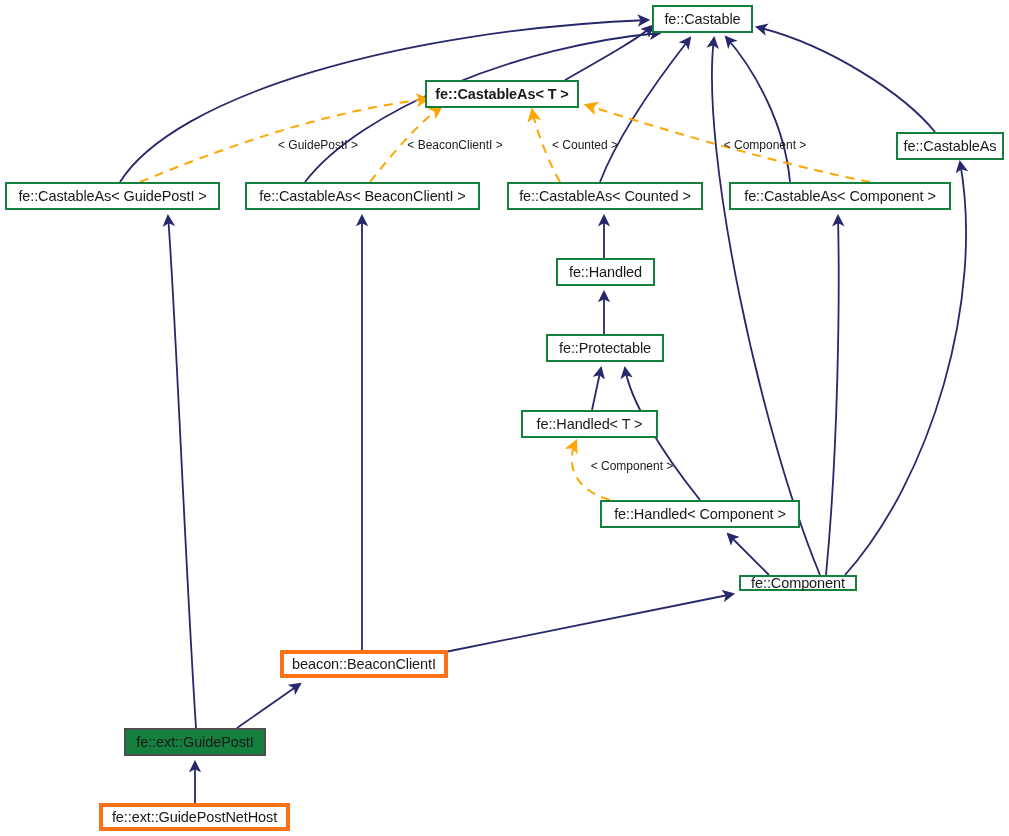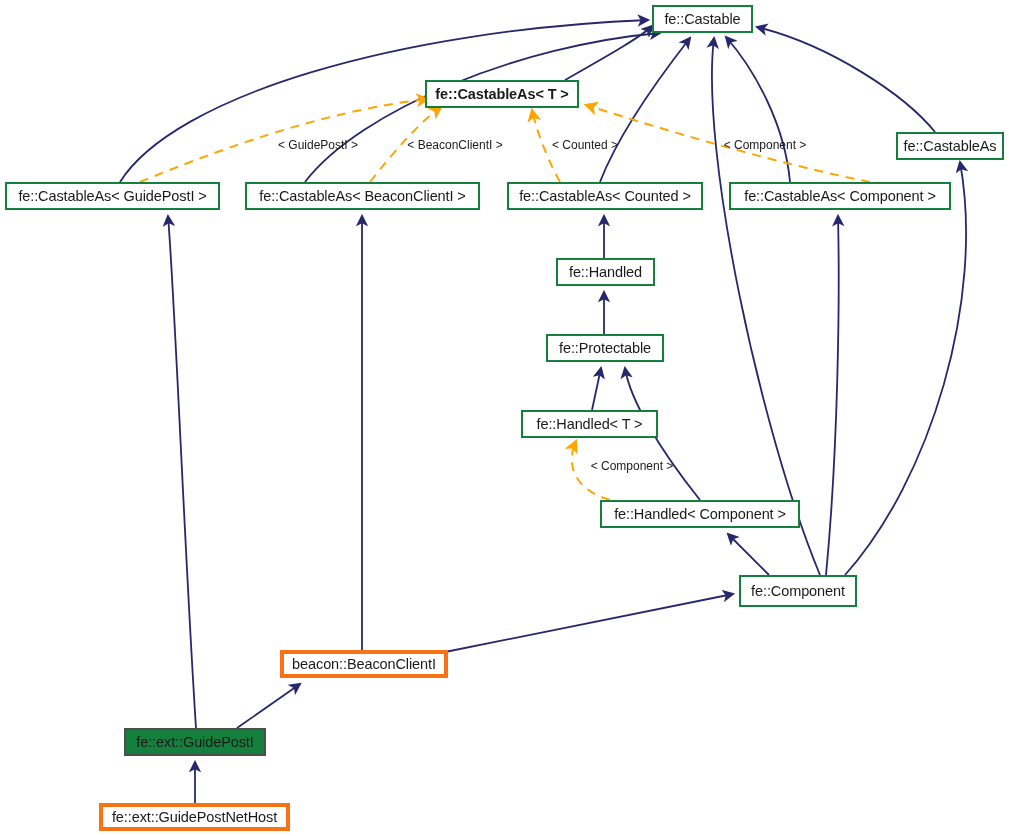--- a/index.html
+++ b/index.html
@@ -140,21 +140,21 @@
   <div class="node thick" style="left:729px; top:182px; width:222px; height:28px;">fe::CastableAs&lt; Component &gt;</div>
 
   <div class="node thick" style="left:556px; top:258px; width:99px; height:28px;">fe::Handled</div>
 
   <div class="node thick" style="left:546px; top:334px; width:118px; height:28px;">fe::Protectable</div>
 
   <div class="node thick" style="left:521px; top:410px; width:137px; height:28px;">fe::Handled&lt; T &gt;</div>
 
   <div class="node thick" style="left:600px; top:500px; width:200px; height:28px;">fe::Handled&lt; Component &gt;</div>
 
-  <div class="node thick" style="left:739px; top:575px; width:118px; height:32px;">fe::Component</div>
+  <div class="node thick" style="left:739px; top:575px; width:118px; height:16px;">fe::Component</div>
 
   <div class="node" style="left:280px; top:650px; width:168px; height:28px;">beacon::BeaconClientI</div>
 
   <div class="node highlight" style="left:124px; top:728px; width:142px; height:28px;">fe::ext::GuidePostI</div>
 
   <div class="node" style="left:99px; top:803px; width:191px; height:28px;">fe::ext::GuidePostNetHost</div>
 
   <div class="edge-label" style="left:318px; top:145px;">&lt; GuidePostI &gt;</div>
 
   <div class="edge-label" style="left:455px; top:145px;">&lt; BeaconClientI &gt;</div>

